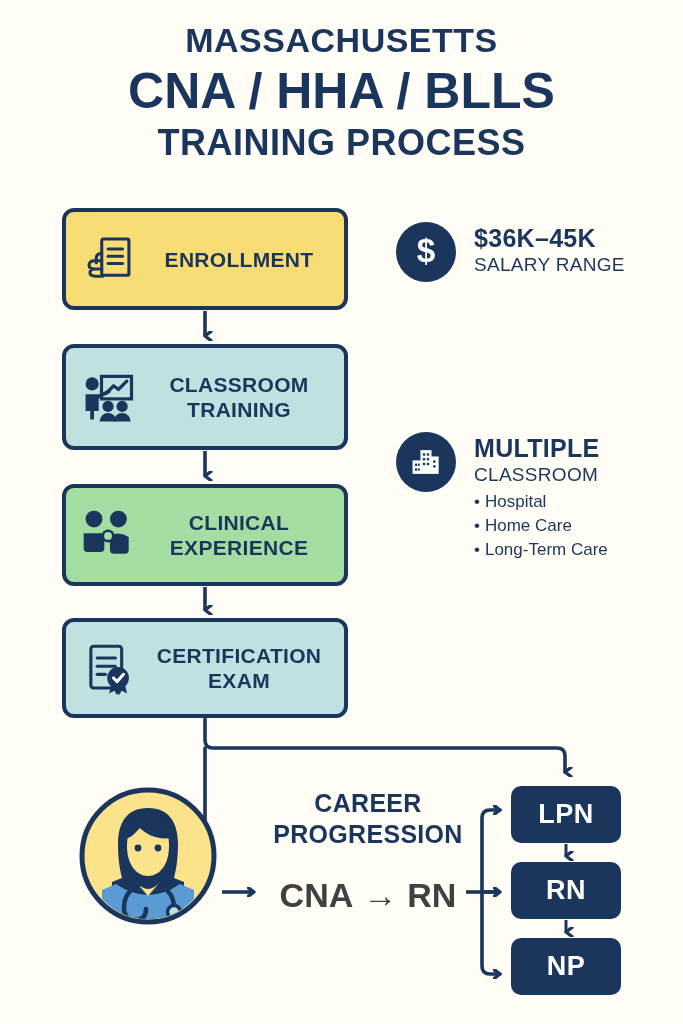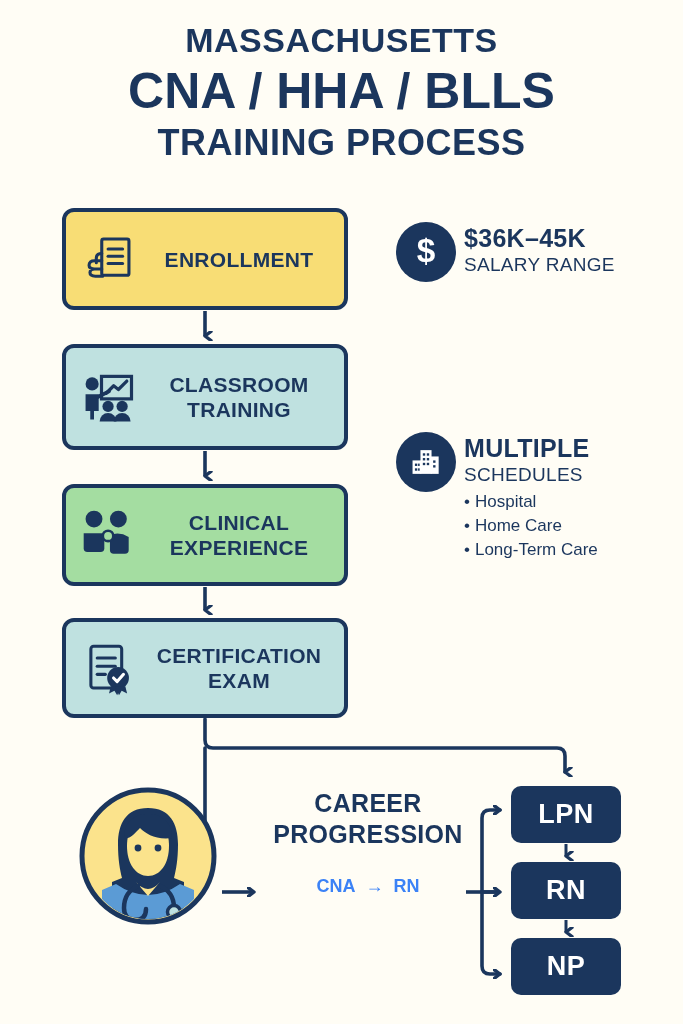--- a/index.html
+++ b/index.html
@@ -81,21 +81,21 @@
   #step-certification { top: 618px; height: 100px; background: #bfe1e0; }
 
   
   .info-item { position: absolute; left: 396px; display: flex; }
   .info-circle {
     width: 60px; height: 60px; flex: 0 0 60px;
     border-radius: 50%;
     background: #1b365d;
     display: flex; align-items: center; justify-content: center;
   }
-  .info-text { margin-left: 8px; color: #1b365d; padding-top: 2px; }
+  .info-text { margin-left: 18px; color: #1b365d; padding-top: 2px; }
   .info-head {
     font-size: 25px; font-weight: 700; line-height: 28px;
     letter-spacing: 0.3px; white-space: nowrap;
   }
   .info-sub {
     font-size: 19px; font-weight: 400; line-height: 25px;
     letter-spacing: 0.3px; white-space: nowrap;
   }
   .info-bullets { margin-top: 3px; }
   .info-bullet {
@@ -126,22 +126,22 @@
     letter-spacing: 0.3px;
   }
   #career-path {
     position: absolute;
     left: 258px; top: 876px;
     width: 220px;
     display: flex;
     align-items: center;
     justify-content: center;
     gap: 10px;
-    color: #3b82f6;
-    font-size: 18px;
+    color: #404040;
+    font-size: 34px;
     font-weight: 700;
   }
   .role-box {
     position: absolute;
     left: 511px;
     width: 110px;
     height: 57px;
     background: #1b365d;
     border-radius: 10px;
     color: #ffffff;
@@ -296,21 +296,21 @@
           <rect x="14" y="26" width="2" height="3"></rect>
           <rect x="10" y="32" width="3" height="3"></rect>
           <rect x="14" y="32" width="2" height="3"></rect>
           <rect x="33" y="22" width="3" height="3"></rect>
           <rect x="33" y="28" width="3" height="3"></rect>
         </g>
       </svg>
     </div>
     <div class="info-text">
       <div class="info-head">MULTIPLE</div>
-      <div class="info-sub">SCHEDULES</div>
+      <div class="info-sub">CLASSROOM</div>
       <div class="info-bullets">
         <div class="info-bullet">
           <span class="dot">•</span><span>Hospital</span>
         </div>
         <div class="info-bullet">
           <span class="dot">•</span><span>Home Care</span>
         </div>
         <div class="info-bullet">
           <span class="dot">•</span><span>Long-Term Care</span>
         </div>

